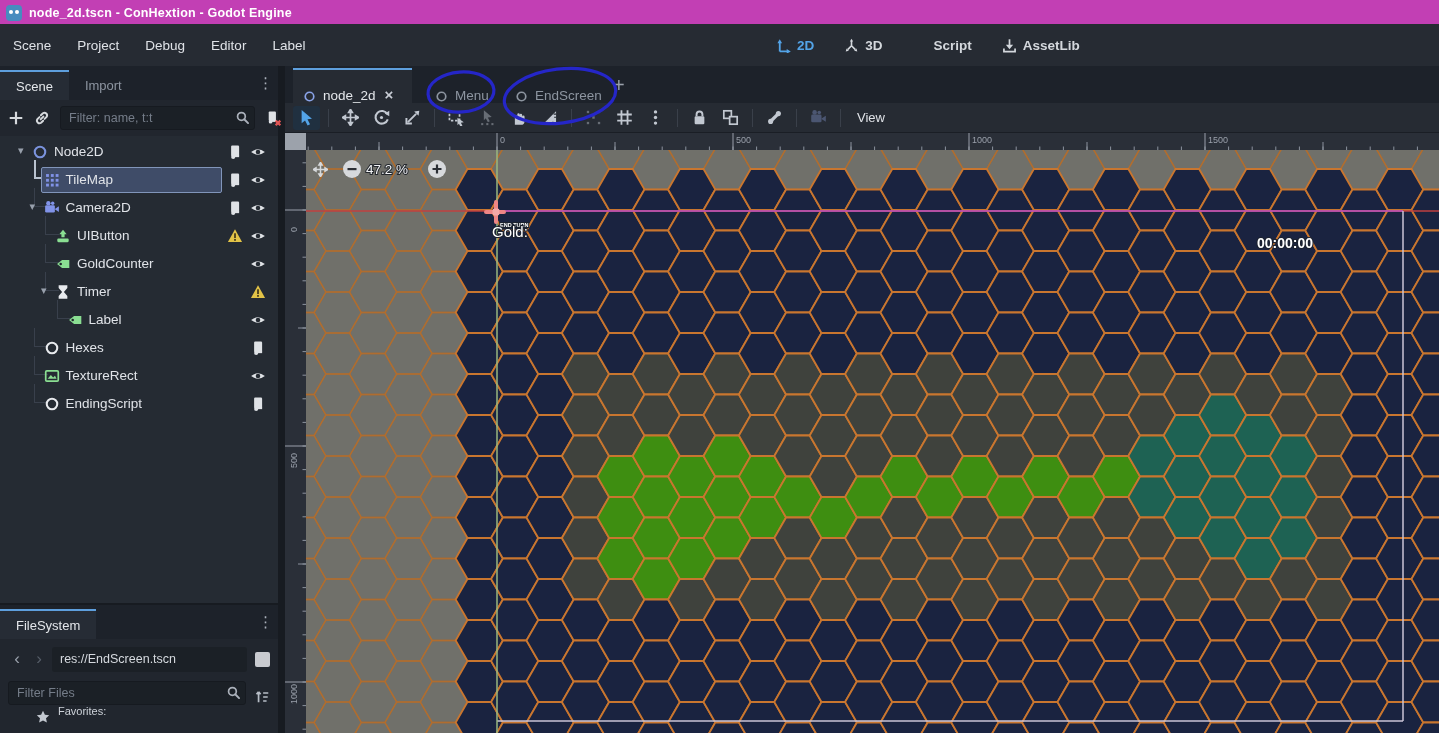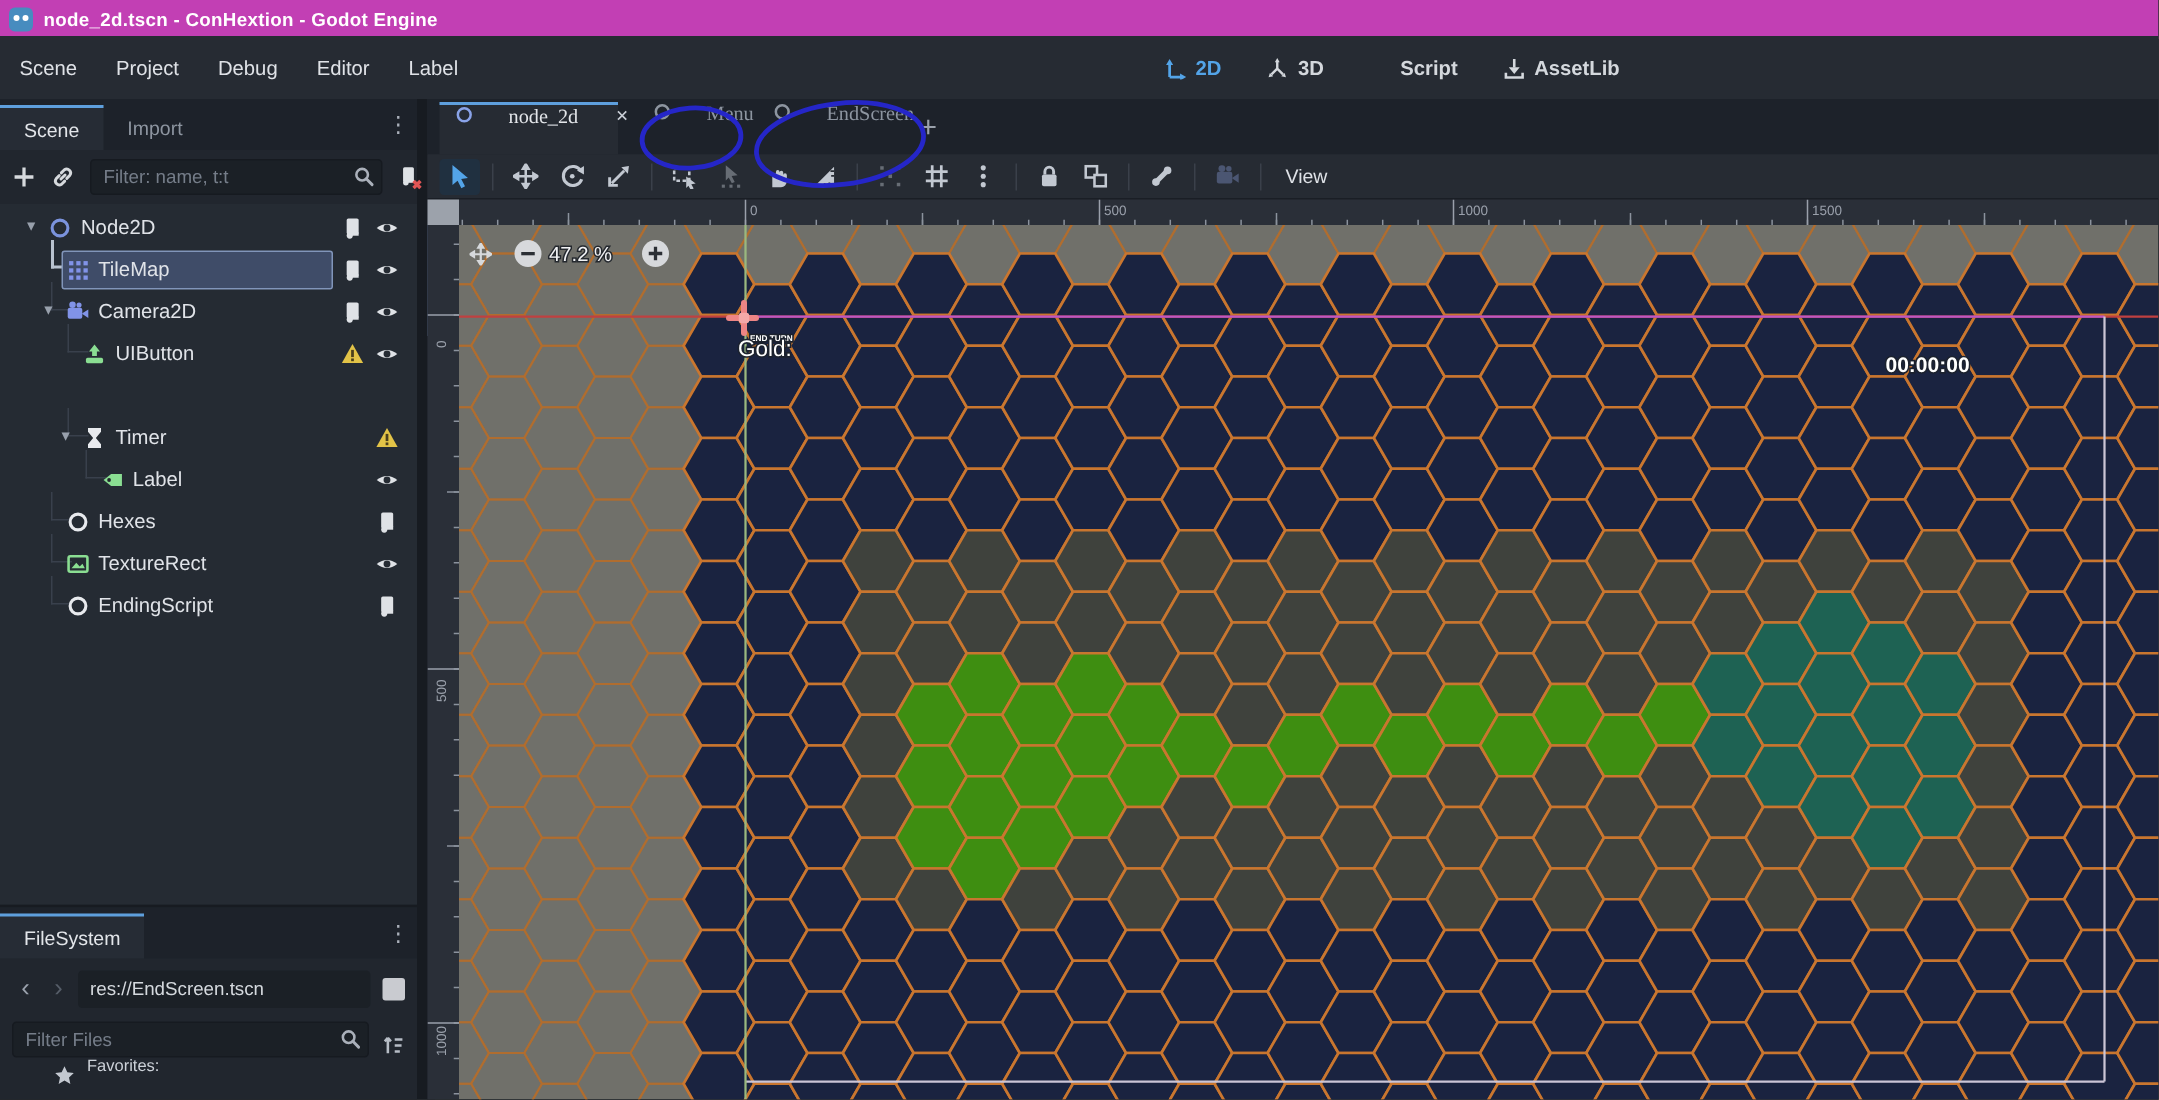--- a/index.html
+++ b/index.html
@@ -58,22 +58,22 @@
   .pathfield { flex:1; height:25px; background:#1b2026; border-radius:3px; color:#d5d9de; font-size:12.5px;
     display:flex; align-items:center; padding:0 8px; }
   .sqbtn { width:15px; height:15px; background:#c9cbd0; border-radius:2px; margin-left:4px; }
   #fs-filter { position:relative; height:30px; display:flex; align-items:flex-end; padding:0 8px; gap:8px; }
   #fs-fav { position:relative; height:24px; display:flex; padding-left:36px; gap:8px;
     color:#cdd2d9; font-size:11px; }
 
   
   #viewport { left:285px; top:66px; width:1154px; height:667px; background:#262b33; }
   #vtabbar { position:absolute; left:0; top:0; width:1154px; height:37px; background:#1d222a; }
-  .vtab { position:absolute; top:2px; height:35px; display:flex; align-items:flex-start; gap:23px; padding:0 10px;
-    font-size:13.5px; color:#8d95a0;font-family:Liberation Serif, serif; }
+  .vtab { position:absolute; top:2px; height:35px; display:flex; align-items:flex-end; gap:7px; padding:0 10px;
+    font-size:13.5px; color:#8d95a0; }
   .vtab.active { background:#262b33; color:#e3e6ea; border-top:2px solid #5e9fdd; }
   .vtab .closex { color:#c9ced6; font-size:15px; font-weight:bold; margin-left:2px; }
   #vtab-add { position:absolute; left:328px; top:8px; color:#9aa1ab; font-size:20px; }
   #vtoolbar { position:absolute; left:0; top:37px; width:1154px; height:30px; background:#262b33;
     display:flex; align-items:center; padding-left:6px; border-bottom:1px solid #1a1e25; }
   .titem { width:27px; height:24px; display:flex; align-items:center; justify-content:center; border-radius:3px; margin:0 2px; }
   .titem.active { background:#203040; }
   .titem.faded { opacity:.42; }
   .tsep { width:1px; height:18px; background:#3a404a; margin:0 6px; }
   .tview { color:#dfe2e7; font-size:13px; padding:0 10px; }
@@ -302,20 +302,36 @@
               </svg>
             </span>
             <span class="tlabel" style="left: 77px;">UIButton</span>
             <span class="icon badge" style="left: 227px;">
               <svg width="16" height="16" viewBox="0 0 14 14">
                 <path d="M7 1.2 L13.2 12.2 H0.8 Z" fill="#e2c347"></path>
                 <rect x="6.2" y="4.6" width="1.6" height="4.2" fill="#4a3f1c"></rect>
                 <rect x="6.2" y="9.6" width="1.6" height="1.6" fill="#4a3f1c"></rect>
               </svg>
             </span>
+            <span class="icon badge" style="left: 250px;">
+              <svg width="16" height="16" viewBox="0 0 14 14">
+                <path fill="#dfe2e6" d="M1 7 Q7 2.2 13 7 Q7 11.8 1 7 Z"></path>
+                <circle cx="7" cy="7" r="2" fill="#252b33"></circle>
+              </svg>
+            </span>
+          </div>
+          <div class="trow" style="top: 114px;">
+            <div class="conn" style="left: 45px; top: -6px; width: 14px; height: 19px;"></div>
+            <span class="icon ticon" style="left: 55px;">
+              <svg width="16" height="16" viewBox="0 0 14 14">
+                <path fill="#8ade92" d="M12.5 3.5 H6.2 L1.8 7 L6.2 10.5 H12.5 Z"></path>
+                <circle cx="5" cy="7" r="1.1" fill="#22262e"></circle>
+              </svg>
+            </span>
+            <span class="tlabel" style="left: 77px;">GoldCounter</span>
             <span class="icon badge" style="left: 250px;">
               <svg width="16" height="16" viewBox="0 0 14 14">
                 <path fill="#dfe2e6" d="M1 7 Q7 2.2 13 7 Q7 11.8 1 7 Z"></path>
                 <circle cx="7" cy="7" r="2" fill="#252b33"></circle>
               </svg>
             </span>
           </div>
           <div class="trow" style="top: 142px;">
             <div class="conn" style="left: 45px; top: -6px; width: 14px; height: 19px;"></div>
             <span class="caret" style="left: 41px;">▾</span>

